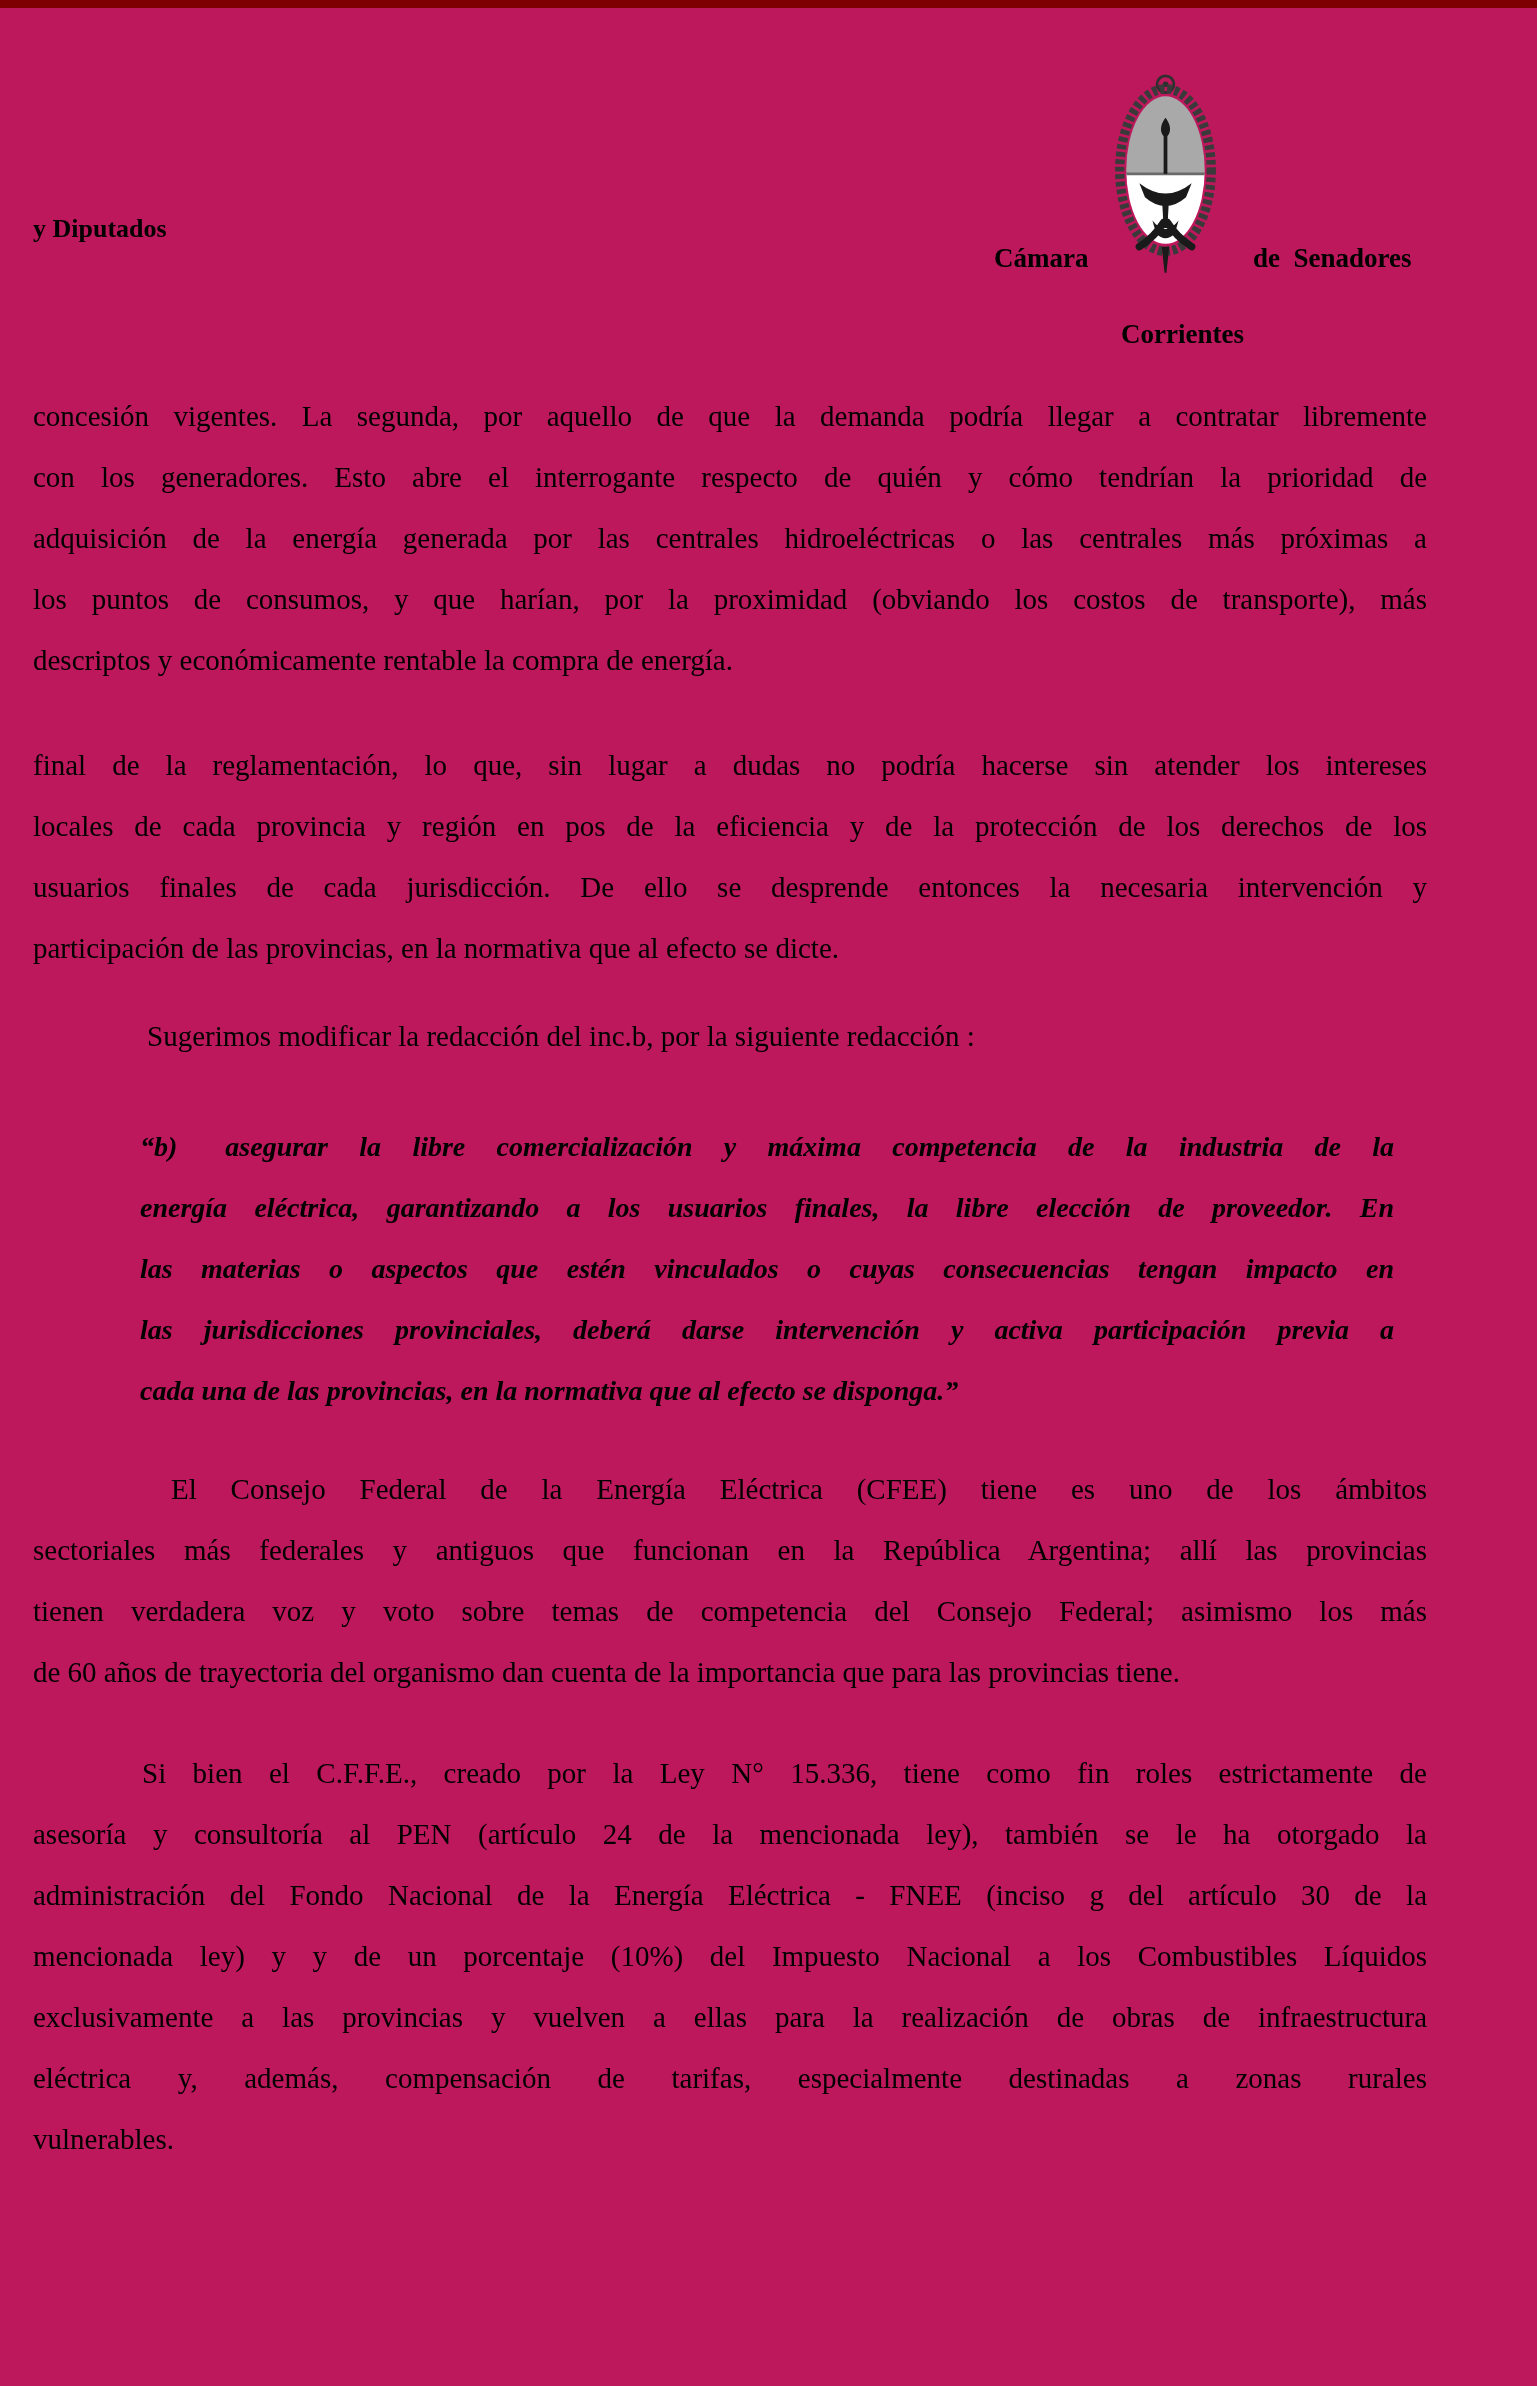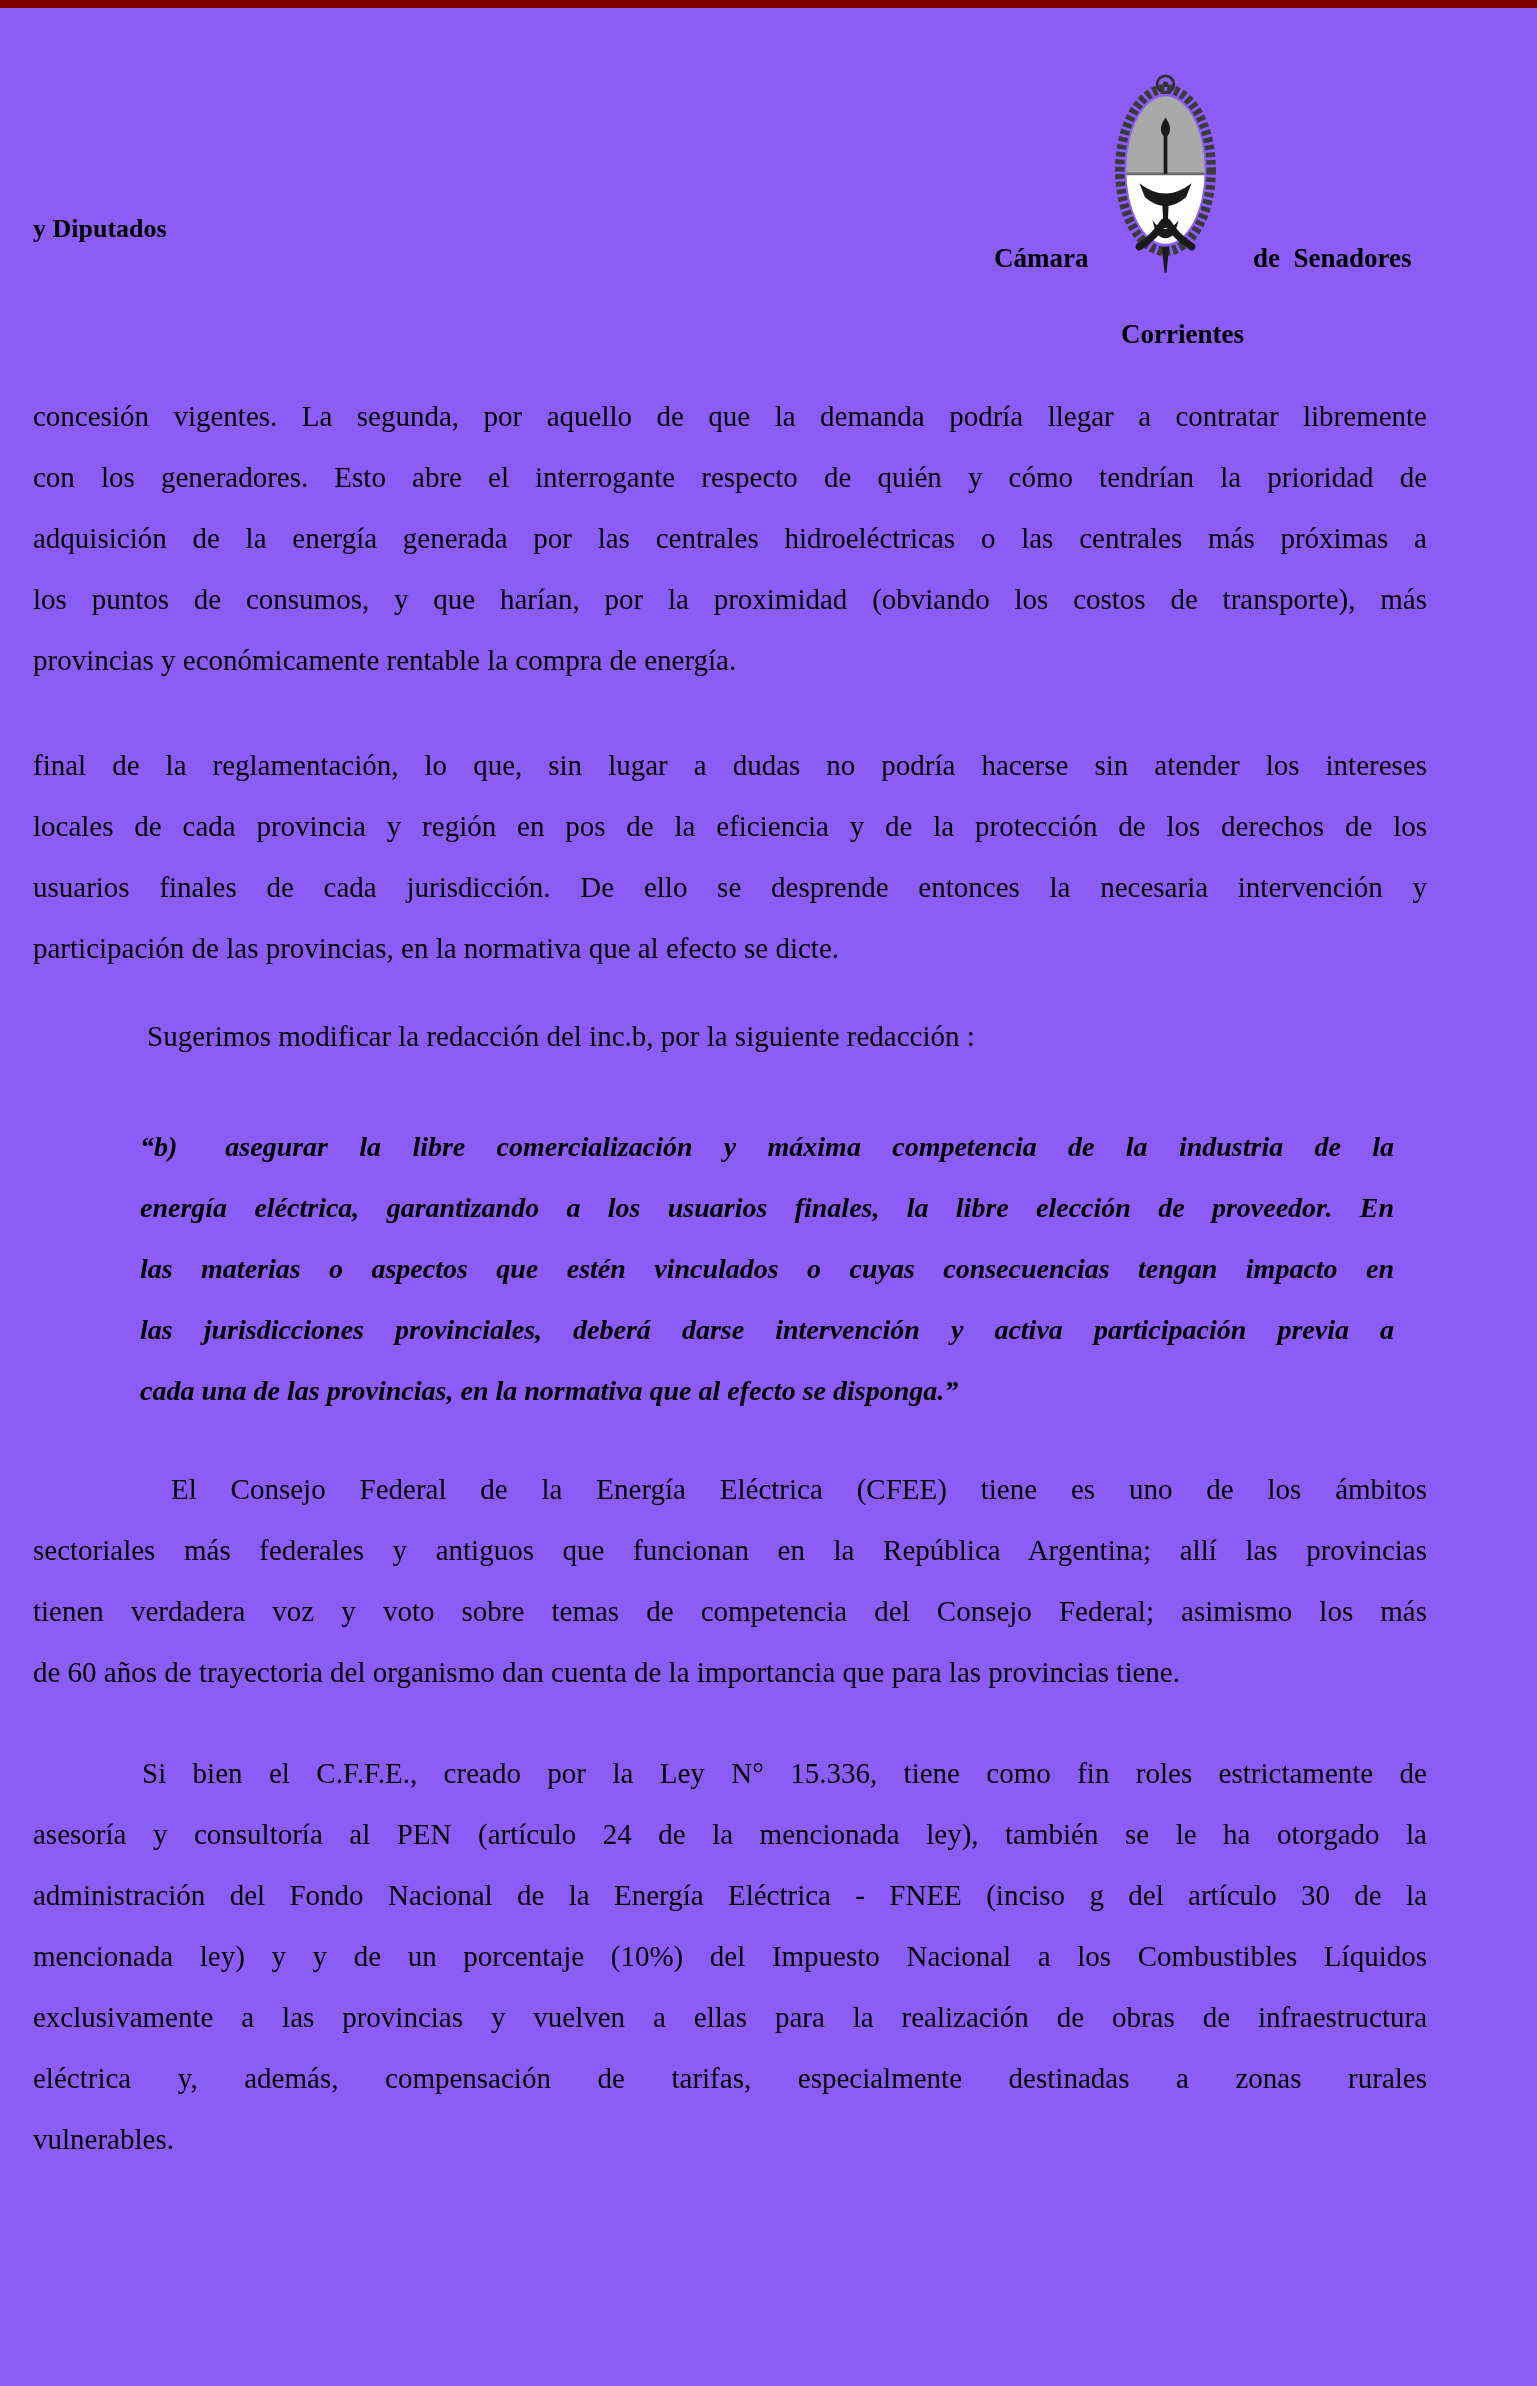--- a/index.html
+++ b/index.html
@@ -1,18 +1,18 @@
 <!DOCTYPE html>
 <html style="font-size:15px"><head>
 <meta charset="utf-8">
 <style>
   * { margin:0; padding:0; box-sizing:border-box; }
   html,body { background:#fff; }
   .page {
-    position:relative; width:1537px; height:2387px; background:#8b5cf6;
+    position:relative; width:1537px; height:2387px; background:#be185d;
     font-family:"Liberation Serif","DejaVu Serif",serif; color:#000;
     overflow:hidden;
   }
   .topbar { position:absolute; left:0; top:0; width:1537px; height:8.4px; }
   .hdr { position:absolute; font-weight:bold; white-space:pre; }
   .hdr-left     { left:33px;   top:214px; font-size:26px; }
   .hdr-camara   { left:994px; top:243px; font-size:27px; }
   .hdr-desen    { left:1253px; top:243px; font-size:27px; }
   .hdr-prov     { left:1121px; top:319px; font-size:27px; }
   .coat { position:absolute; left:1115px; top:73px; width:101px; height:211px; }
@@ -67,21 +67,21 @@
     <path d="M50 186 L58 186 L55 214 L53 214 Z" fill="#1a1a1a"></path>
   </svg>
 
   <div class="doc">
 
     <div class="para">
       <div class="ln">concesión vigentes. La segunda, por aquello de que la demanda podría llegar a contratar libremente</div>
       <div class="ln">con los generadores. Esto abre el interrogante respecto de quién y cómo tendrían la prioridad de</div>
       <div class="ln">adquisición de la energía generada por las centrales hidroeléctricas o las centrales más próximas a</div>
       <div class="ln">los puntos de consumos, y que harían, por la proximidad (obviando los costos de transporte), más</div>
-      <div class="ln last">provincias y económicamente rentable la compra de energía.</div>
+      <div class="ln last">descriptos y económicamente rentable la compra de energía.</div>
     </div>
 
     <div class="para" style="margin-top:44px">
       <div class="ln">final de la reglamentación, lo que, sin lugar a dudas no podría hacerse sin atender los intereses</div>
       <div class="ln">locales de cada provincia y región en pos de la eficiencia y de la protección de los derechos de los</div>
       <div class="ln">usuarios finales de cada jurisdicción. De ello se desprende entonces la necesaria intervención y</div>
       <div class="ln last">participación de las provincias, en la normativa que al efecto se dicte.</div>
     </div>
 
     <div class="para" style="margin-top:27px">

